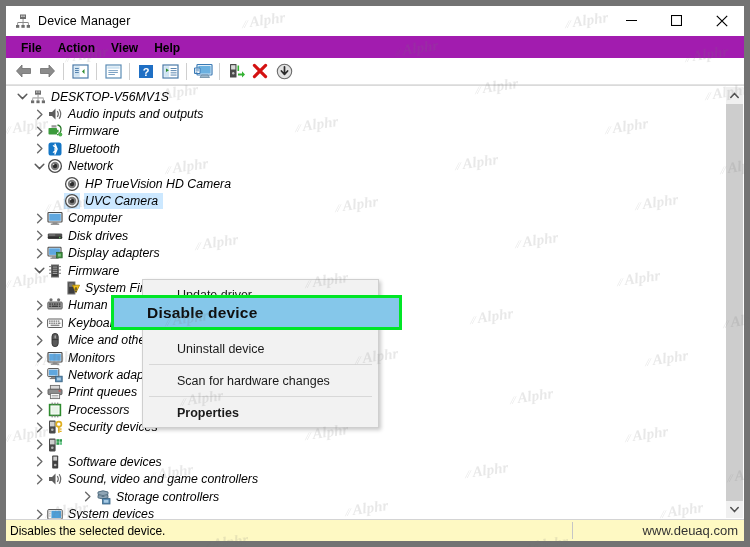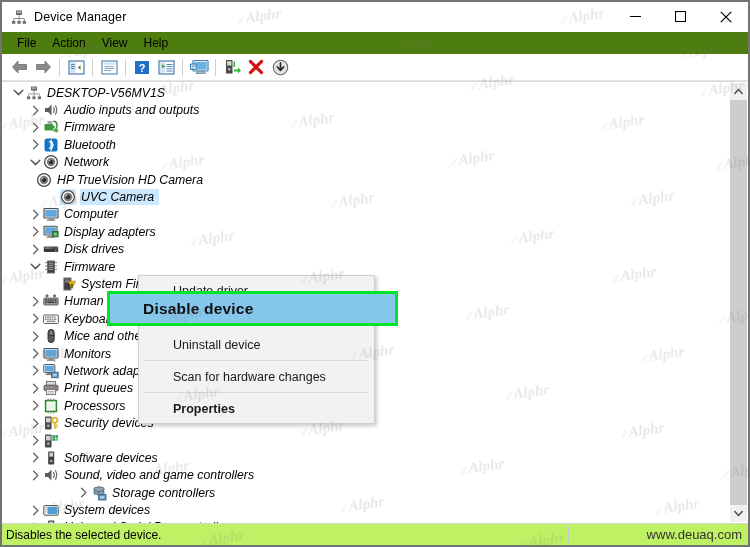--- a/index.html
+++ b/index.html
@@ -16,21 +16,21 @@
     overflow: hidden;
     position: relative;
     -webkit-font-smoothing: none;
   }
 
   
   #window {
     position: absolute;
     left: 0; top: 0;
     width: 750px; height: 547px;
-    border: 2px solid #737373;
+    border: 6px solid #737373;
     box-sizing: border-box;
     background: #ffffff;
     display: flex;
     flex-direction: column;
   }
 
   
   #titlebar {
     height: 29px;
     min-height: 29px;
@@ -64,23 +64,24 @@
     justify-content: center;
     color: #000000;
   }
   .winbtn svg { display: block; }
 
   
   #menubar {
     height: 22px;
     min-height: 22px;
     display: flex;
-    align-items: center;
+    align-items: flex-end;
     padding-left: 7px;
-    background: #4d7c0f;
+    background: #a21caf;
+    font-weight: bold;
   }
   #menubar .mi {
     padding: 2px 8px 3px 8px;
     font-size: 12px;
     color: #000000;
     white-space: nowrap;
   }
 
   
   #toolbar {
@@ -179,21 +180,21 @@
     left: 0; right: 0;
     top: 17px;
     bottom: 17px;
     background: #cdcdcd;
   }
 
   
   #statusbar {
     height: 21px;
     min-height: 21px;
-    background: #bef264;
+    background: #fef9c3;
     border-top: 1px solid #d4d4d4;
     display: flex;
     align-items: center;
     position: relative;
   }
   #statusbar .status-left {
     padding-left: 4px;
     font-size: 12px;
     color: #000000;
   }
@@ -506,21 +507,21 @@
           <span class="ico">
             <svg width="16" height="16" viewBox="0 0 16 16">
               <circle cx="8" cy="8" r="6.4" fill="#ffffff" stroke="#4a4a4a" stroke-width="1.3"></circle>
               <circle cx="8" cy="8" r="4.2" fill="#7d7d7d"></circle>
               <circle cx="8" cy="8" r="2.2" fill="#2c2c2c"></circle>
               <circle cx="6.6" cy="6.5" r="0.8" fill="#d6d6d6"></circle>
             </svg>
           </span>
           <span class="lbl">Network</span>
         </div>
-        <div class="row" style="padding-left: 18px;">
+        <div class="row" style="padding-left: 42px;">
           <span class="twisty"></span>
           <span class="ico">
             <svg width="16" height="16" viewBox="0 0 16 16">
               <circle cx="8" cy="8" r="6.4" fill="#ffffff" stroke="#4a4a4a" stroke-width="1.3"></circle>
               <circle cx="8" cy="8" r="4.2" fill="#7d7d7d"></circle>
               <circle cx="8" cy="8" r="2.2" fill="#2c2c2c"></circle>
               <circle cx="6.6" cy="6.5" r="0.8" fill="#d6d6d6"></circle>
             </svg>
           </span>
           <span class="lbl">HP TrueVision HD Camera</span>
@@ -545,54 +546,54 @@
           </span>
           <span class="ico">
             <svg width="16" height="16" viewBox="0 0 16 16">
               <rect x="1" y="2.5" width="14" height="9.5" rx="0.8" fill="#ffffff" stroke="#4c4c4c" stroke-width="1.2"></rect>
               <rect x="2.2" y="3.7" width="11.6" height="7.1" fill="#5fa7df"></rect>
               <rect x="5.5" y="12.3" width="5" height="1.5" fill="#8a8a8a"></rect>
               <rect x="3.8" y="13.6" width="8.4" height="1.1" fill="#6d6d6d"></rect>
             </svg>
           </span>
           <span class="lbl">Computer</span>
+        </div>
+        <div class="row" style="padding-left: 25px;">
+          <span class="twisty">
+            <svg width="9" height="11" viewBox="0 0 9 11">
+              <path d="M2.6 1.2 L6.9 5.5 L2.6 9.8" stroke="#6b6b6b" stroke-width="1.4" fill="none" stroke-linecap="round" stroke-linejoin="round"></path>
+            </svg>
+          </span>
+          <span class="ico">
+            <svg width="16" height="16" viewBox="0 0 16 16">
+              <rect x="0.8" y="5.4" width="14.4" height="5.4" rx="1.2" fill="#4f4f4f"></rect>
+              <rect x="0.8" y="8.6" width="14.4" height="2.2" rx="0.8" fill="#2f2f2f"></rect>
+              <circle cx="12.8" cy="9.6" r="0.8" fill="#6fc96f"></circle>
+              <rect x="2.2" y="6.4" width="6" height="1.3" fill="#7d7d7d"></rect>
+            </svg>
+          </span>
+          <span class="lbl">Disk drives</span>
         </div>
         <div class="row" style="padding-left: 25px;">
           <span class="twisty">
             <svg width="9" height="11" viewBox="0 0 9 11">
               <path d="M2.6 1.2 L6.9 5.5 L2.6 9.8" stroke="#6b6b6b" stroke-width="1.4" fill="none" stroke-linecap="round" stroke-linejoin="round"></path>
             </svg>
           </span>
           <span class="ico">
             <svg width="16" height="16" viewBox="0 0 16 16">
               <rect x="1" y="2.2" width="13" height="8.8" rx="0.7" fill="#ffffff" stroke="#4c4c4c" stroke-width="1.1"></rect>
               <rect x="2.1" y="3.3" width="10.8" height="6.6" fill="#5fa7df"></rect>
               <rect x="5" y="11.3" width="5" height="1.4" fill="#8a8a8a"></rect>
               <rect x="3.4" y="12.6" width="8.2" height="1.1" fill="#6d6d6d"></rect>
               <rect x="9.6" y="7.3" width="5.6" height="5.6" fill="#3c8c3c" stroke="#276127" stroke-width="0.7"></rect>
               <rect x="11" y="8.7" width="2.8" height="2.8" fill="#7fc47f"></rect>
             </svg>
           </span>
           <span class="lbl">Display adapters</span>
-        </div>
-        <div class="row" style="padding-left: 25px;">
-          <span class="twisty">
-            <svg width="9" height="11" viewBox="0 0 9 11">
-              <path d="M2.6 1.2 L6.9 5.5 L2.6 9.8" stroke="#6b6b6b" stroke-width="1.4" fill="none" stroke-linecap="round" stroke-linejoin="round"></path>
-            </svg>
-          </span>
-          <span class="ico">
-            <svg width="16" height="16" viewBox="0 0 16 16">
-              <rect x="0.8" y="5.4" width="14.4" height="5.4" rx="1.2" fill="#4f4f4f"></rect>
-              <rect x="0.8" y="8.6" width="14.4" height="2.2" rx="0.8" fill="#2f2f2f"></rect>
-              <circle cx="12.8" cy="9.6" r="0.8" fill="#6fc96f"></circle>
-              <rect x="2.2" y="6.4" width="6" height="1.3" fill="#7d7d7d"></rect>
-            </svg>
-          </span>
-          <span class="lbl">Disk drives</span>
         </div>
         <div class="row" style="padding-left: 25px;">
           <span class="twisty">
             <svg width="11" height="9" viewBox="0 0 11 9">
               <path d="M1.2 2.3 L5.5 6.6 L9.8 2.3" stroke="#5a5a5a" stroke-width="1.5" fill="none" stroke-linecap="round" stroke-linejoin="round"></path>
             </svg>
           </span>
           <span class="ico">
             <svg width="16" height="16" viewBox="0 0 16 16">
               <rect x="4" y="1.5" width="8" height="13" fill="#6d6d6d"></rect>

